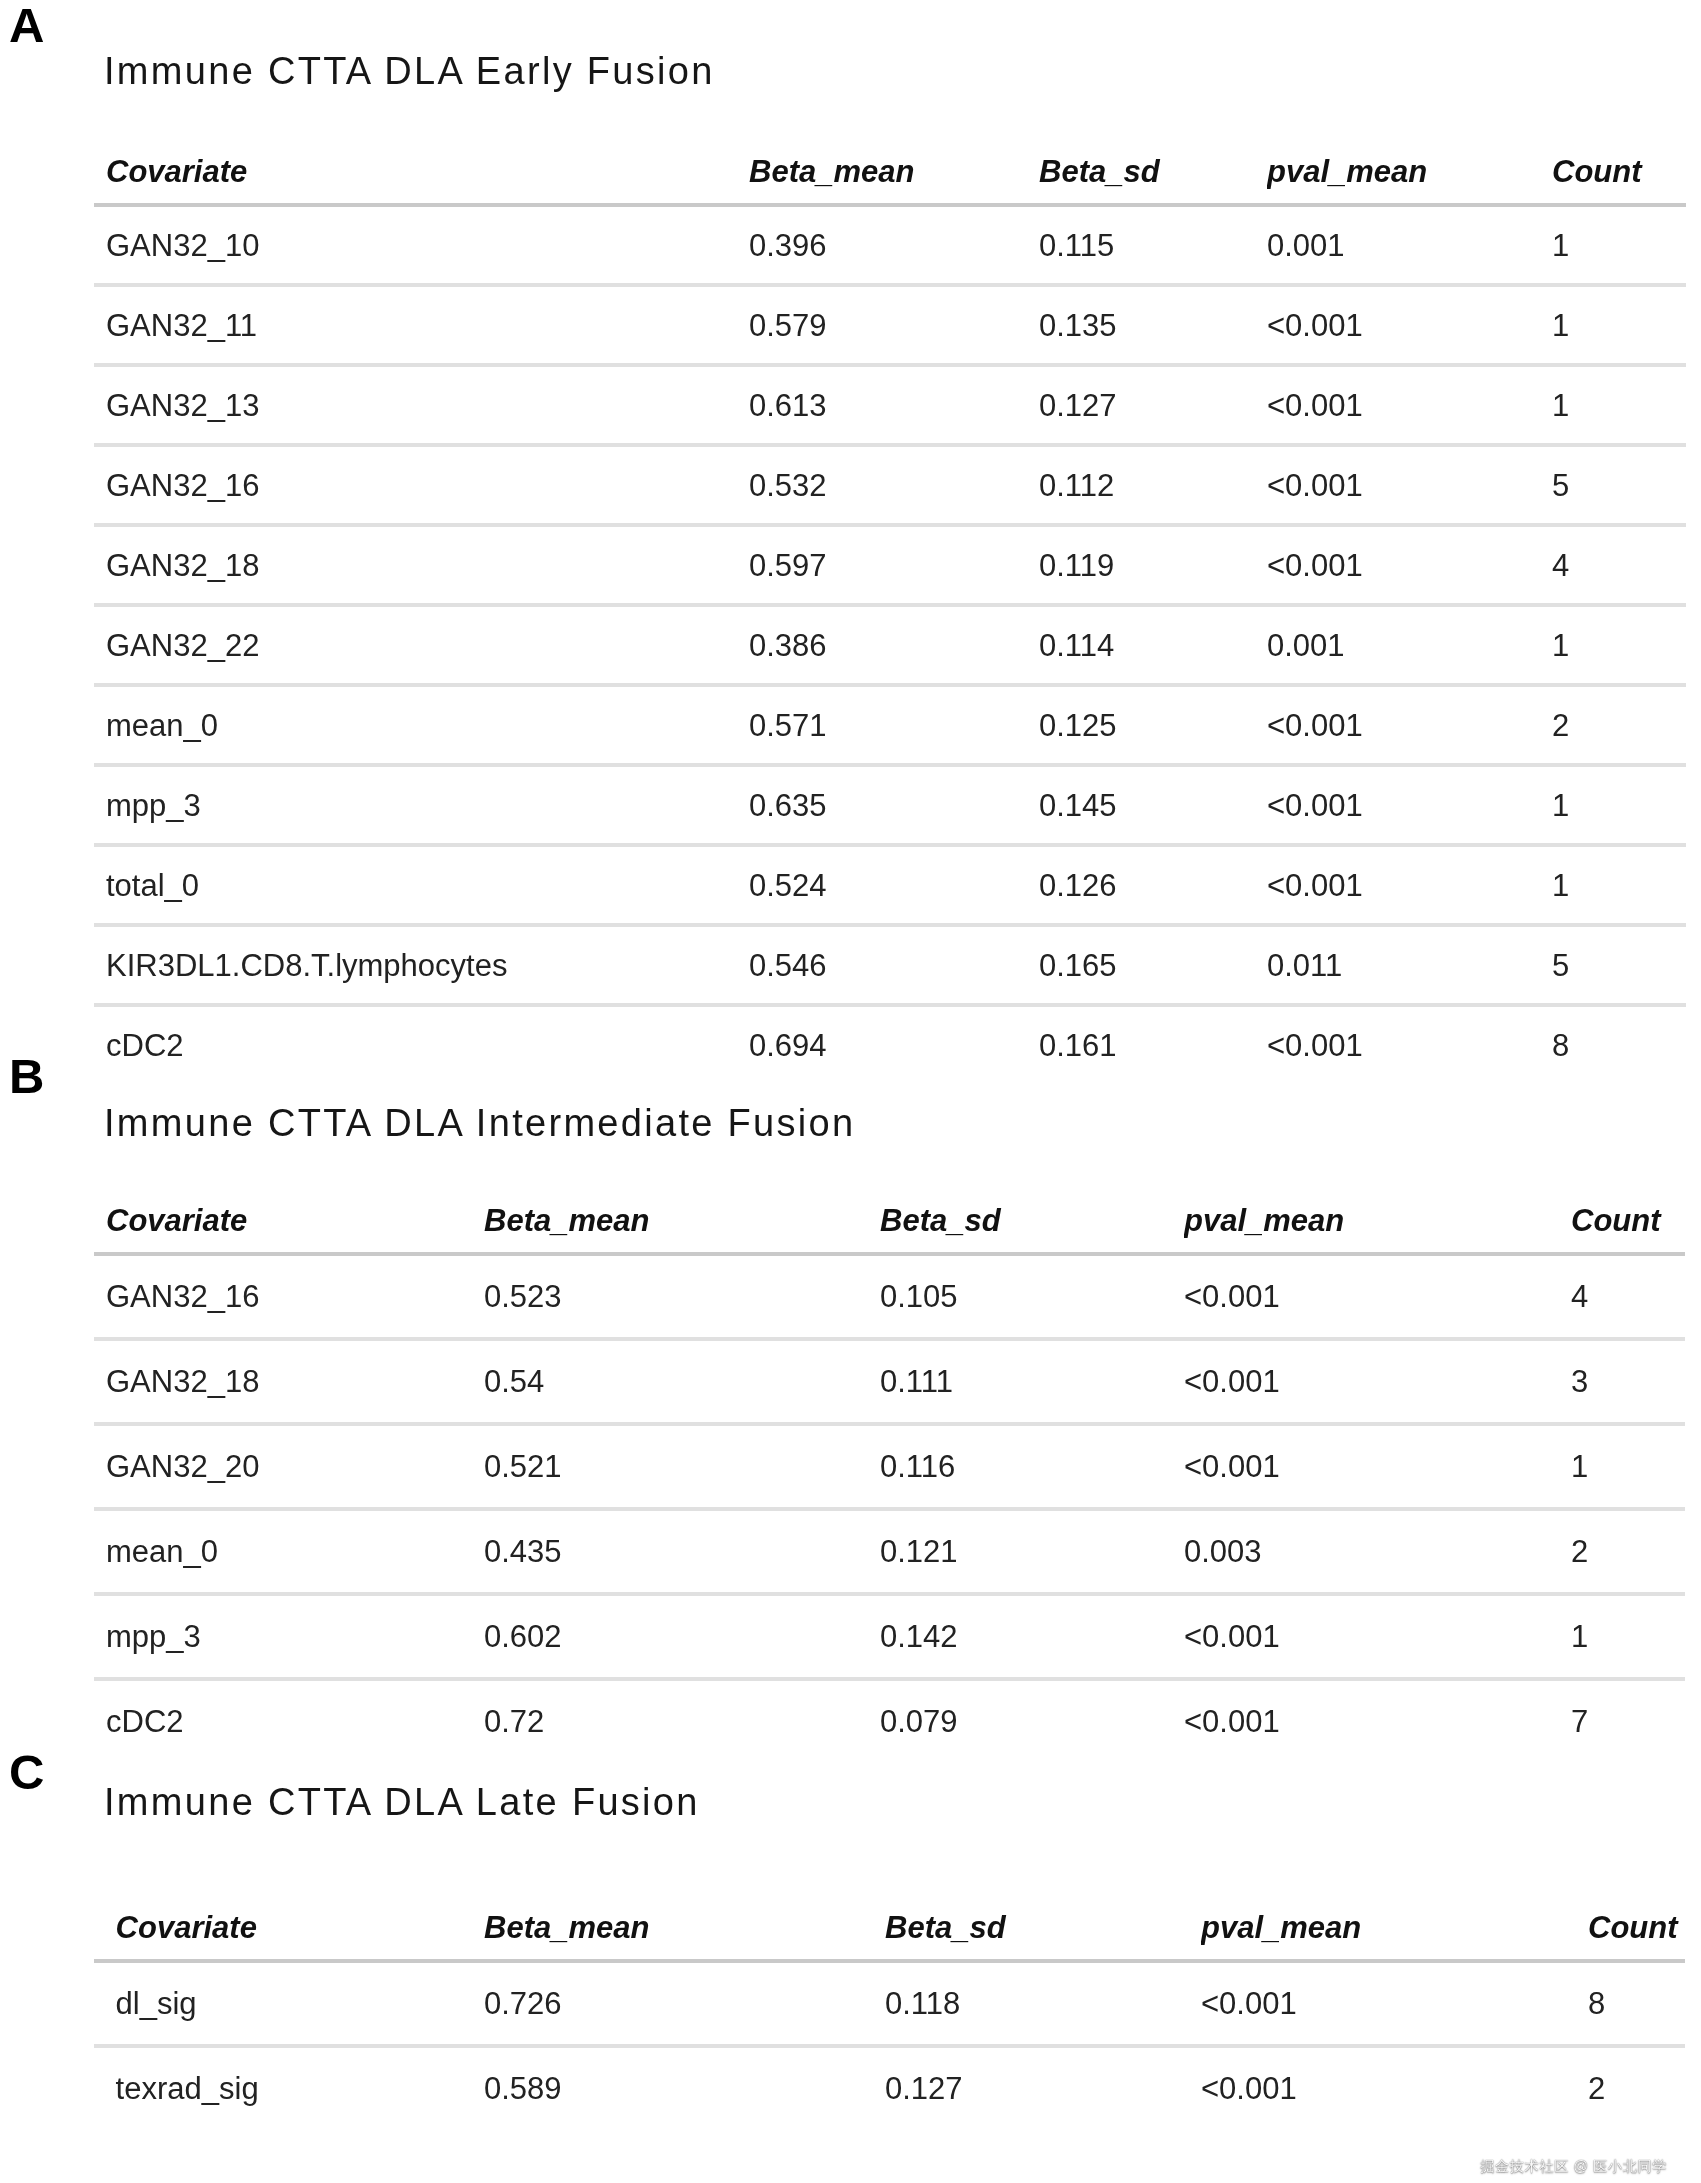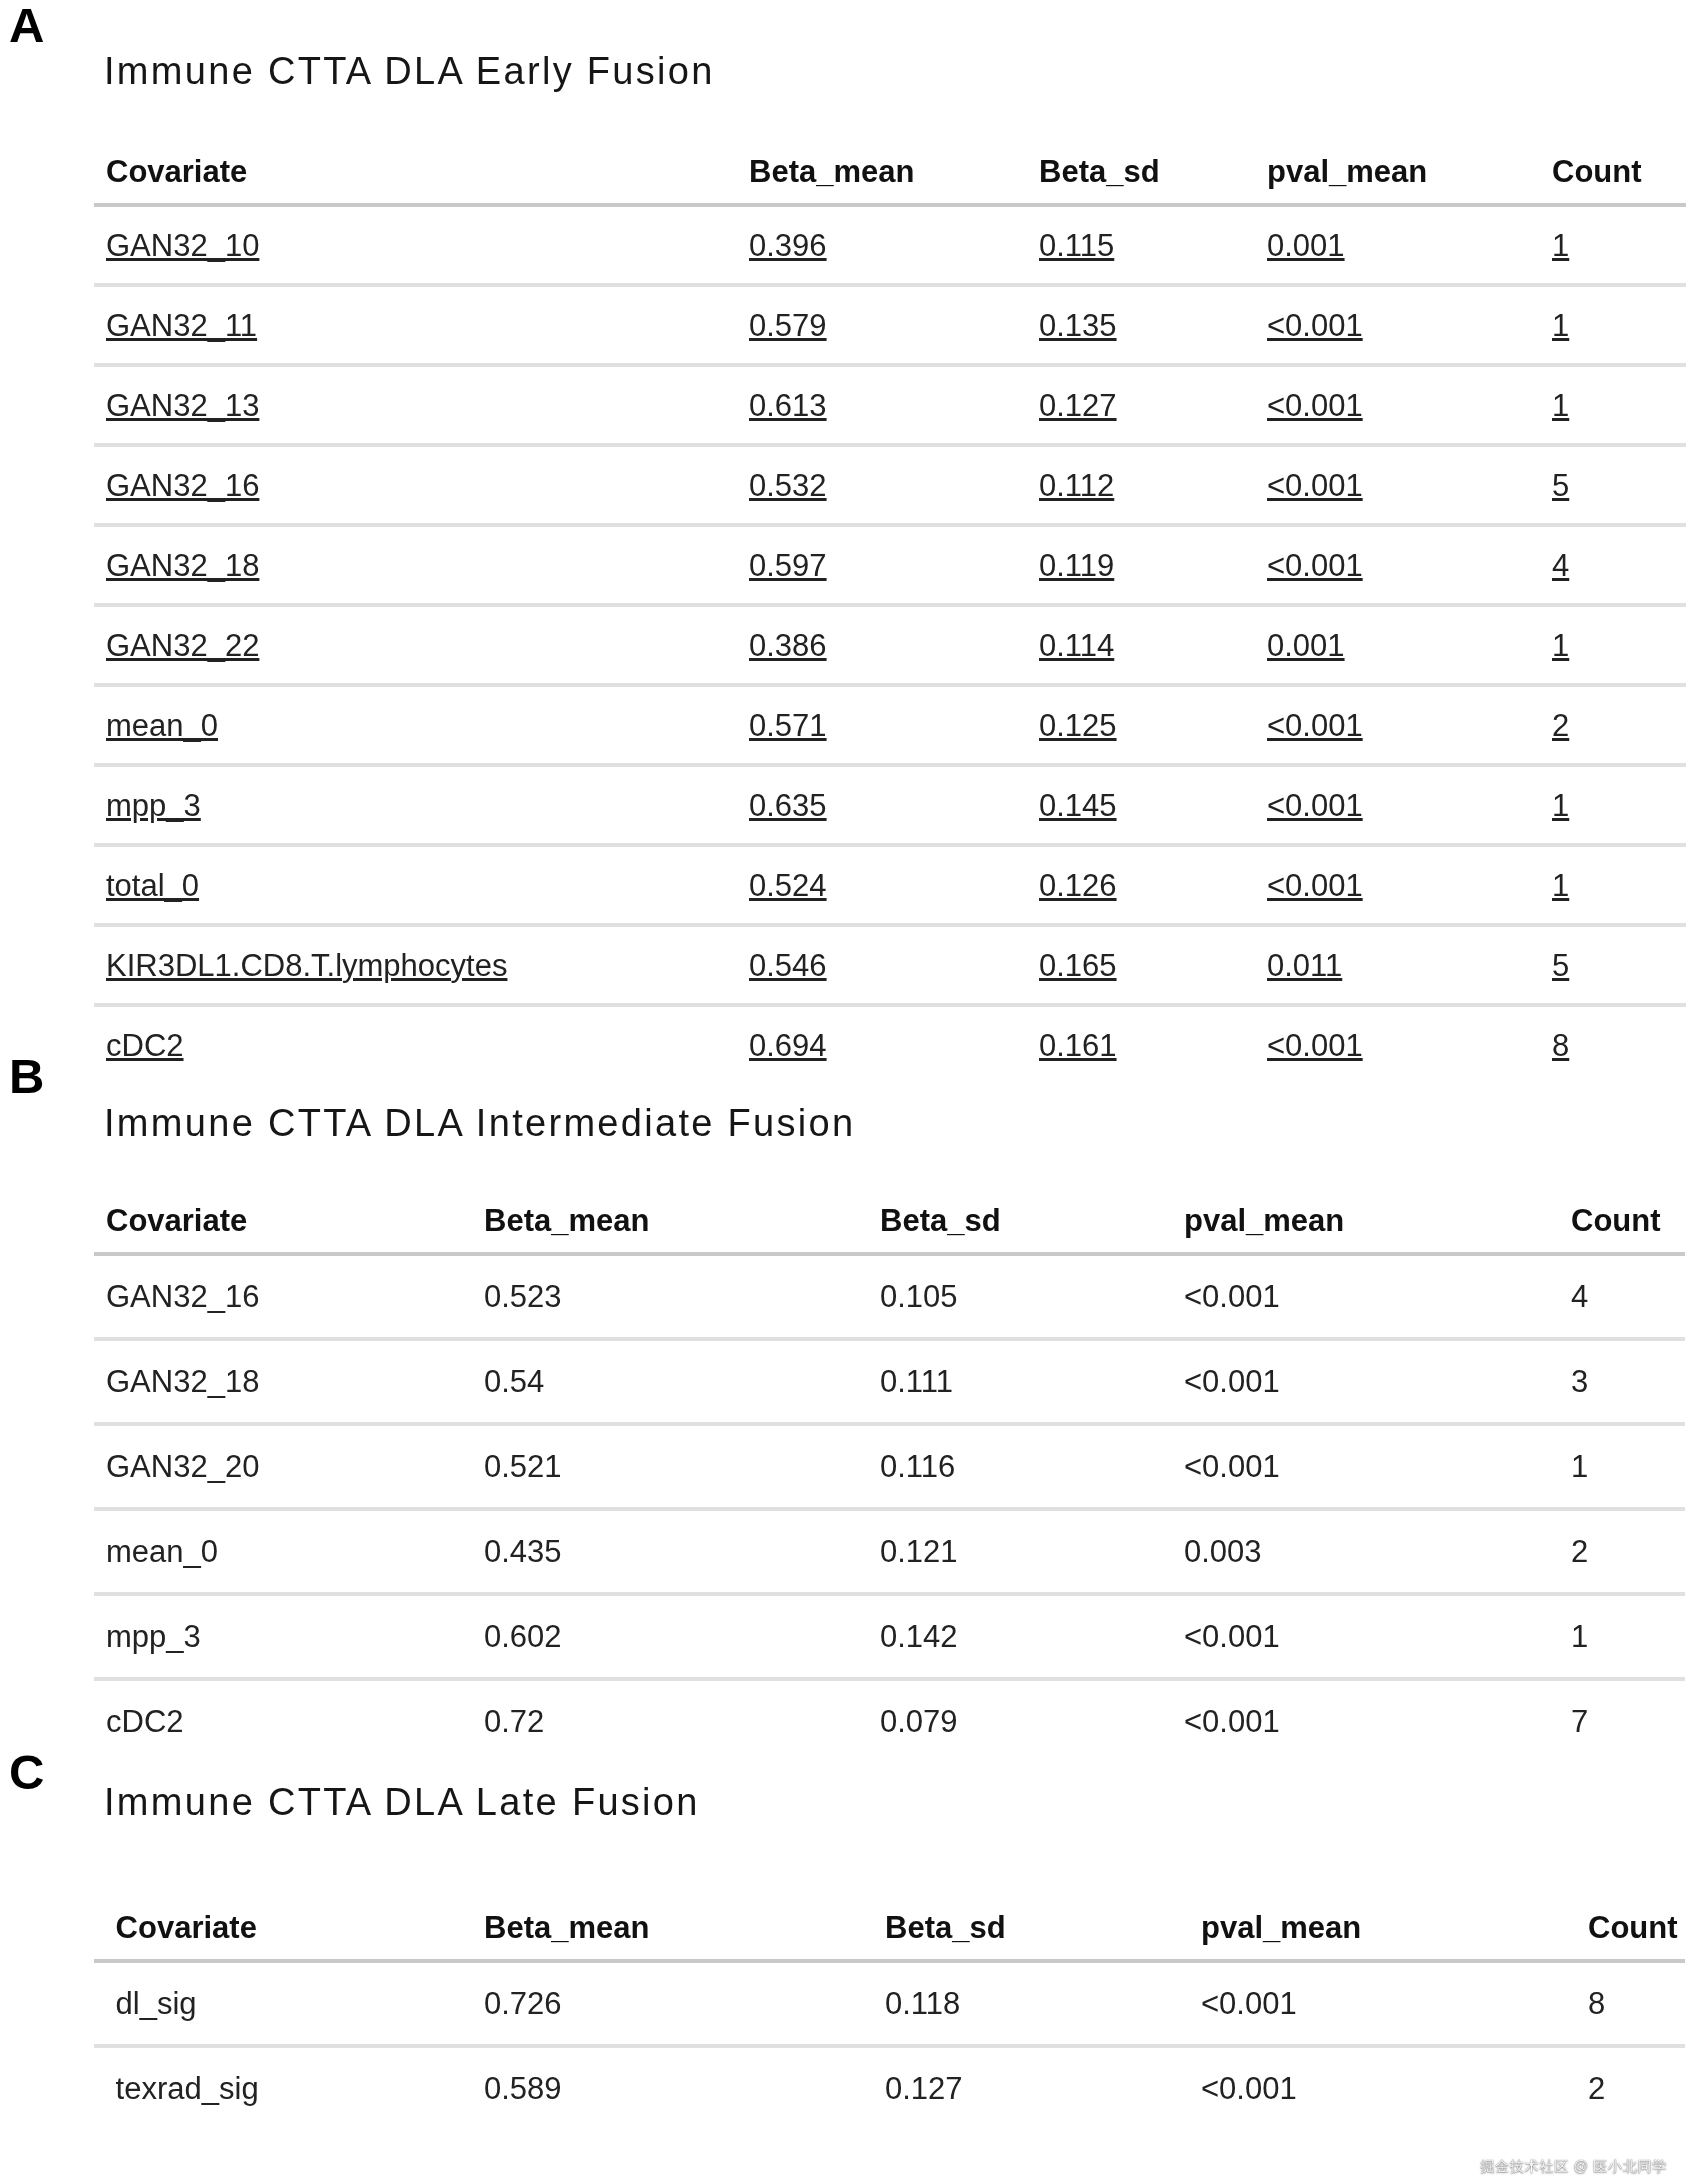--- a/index.html
+++ b/index.html
@@ -42,23 +42,23 @@
   }
   .tbl th, .tbl td {
     text-align: left;
     vertical-align: middle;
     font-size: 31px;
     line-height: 1;
     padding: 0;
     white-space: nowrap;
     overflow: hidden;
   }
-  .tbl th { font-weight: 700; color: #111111; height: 64px; }
+  .tbl th { font-weight: 700; color: #111111; height: 64px; font-style: italic; }
   .tbl td { color: #222222; }
-  .tbl-a td { height: 76px; text-decoration: underline; }
+  .tbl-a td { height: 76px; }
   .tbl-b td, .tbl-c td { height: 81px; }
   .tbl thead tr { border-bottom: 4.6px solid #c9c9c9; }
   .tbl tbody tr { border-bottom: 4px solid #e0e0e0; }
   .tbl tbody tr:last-child { border-bottom: none; }
   .tbl-a th:first-child, .tbl-a td:first-child,
   .tbl-b th:first-child, .tbl-b td:first-child { padding-left: 12px; }
   .tbl-c th:first-child, .tbl-c td:first-child { padding-left: 21.6px; }
   .watermark {
     position: absolute;
     right: 34px;

